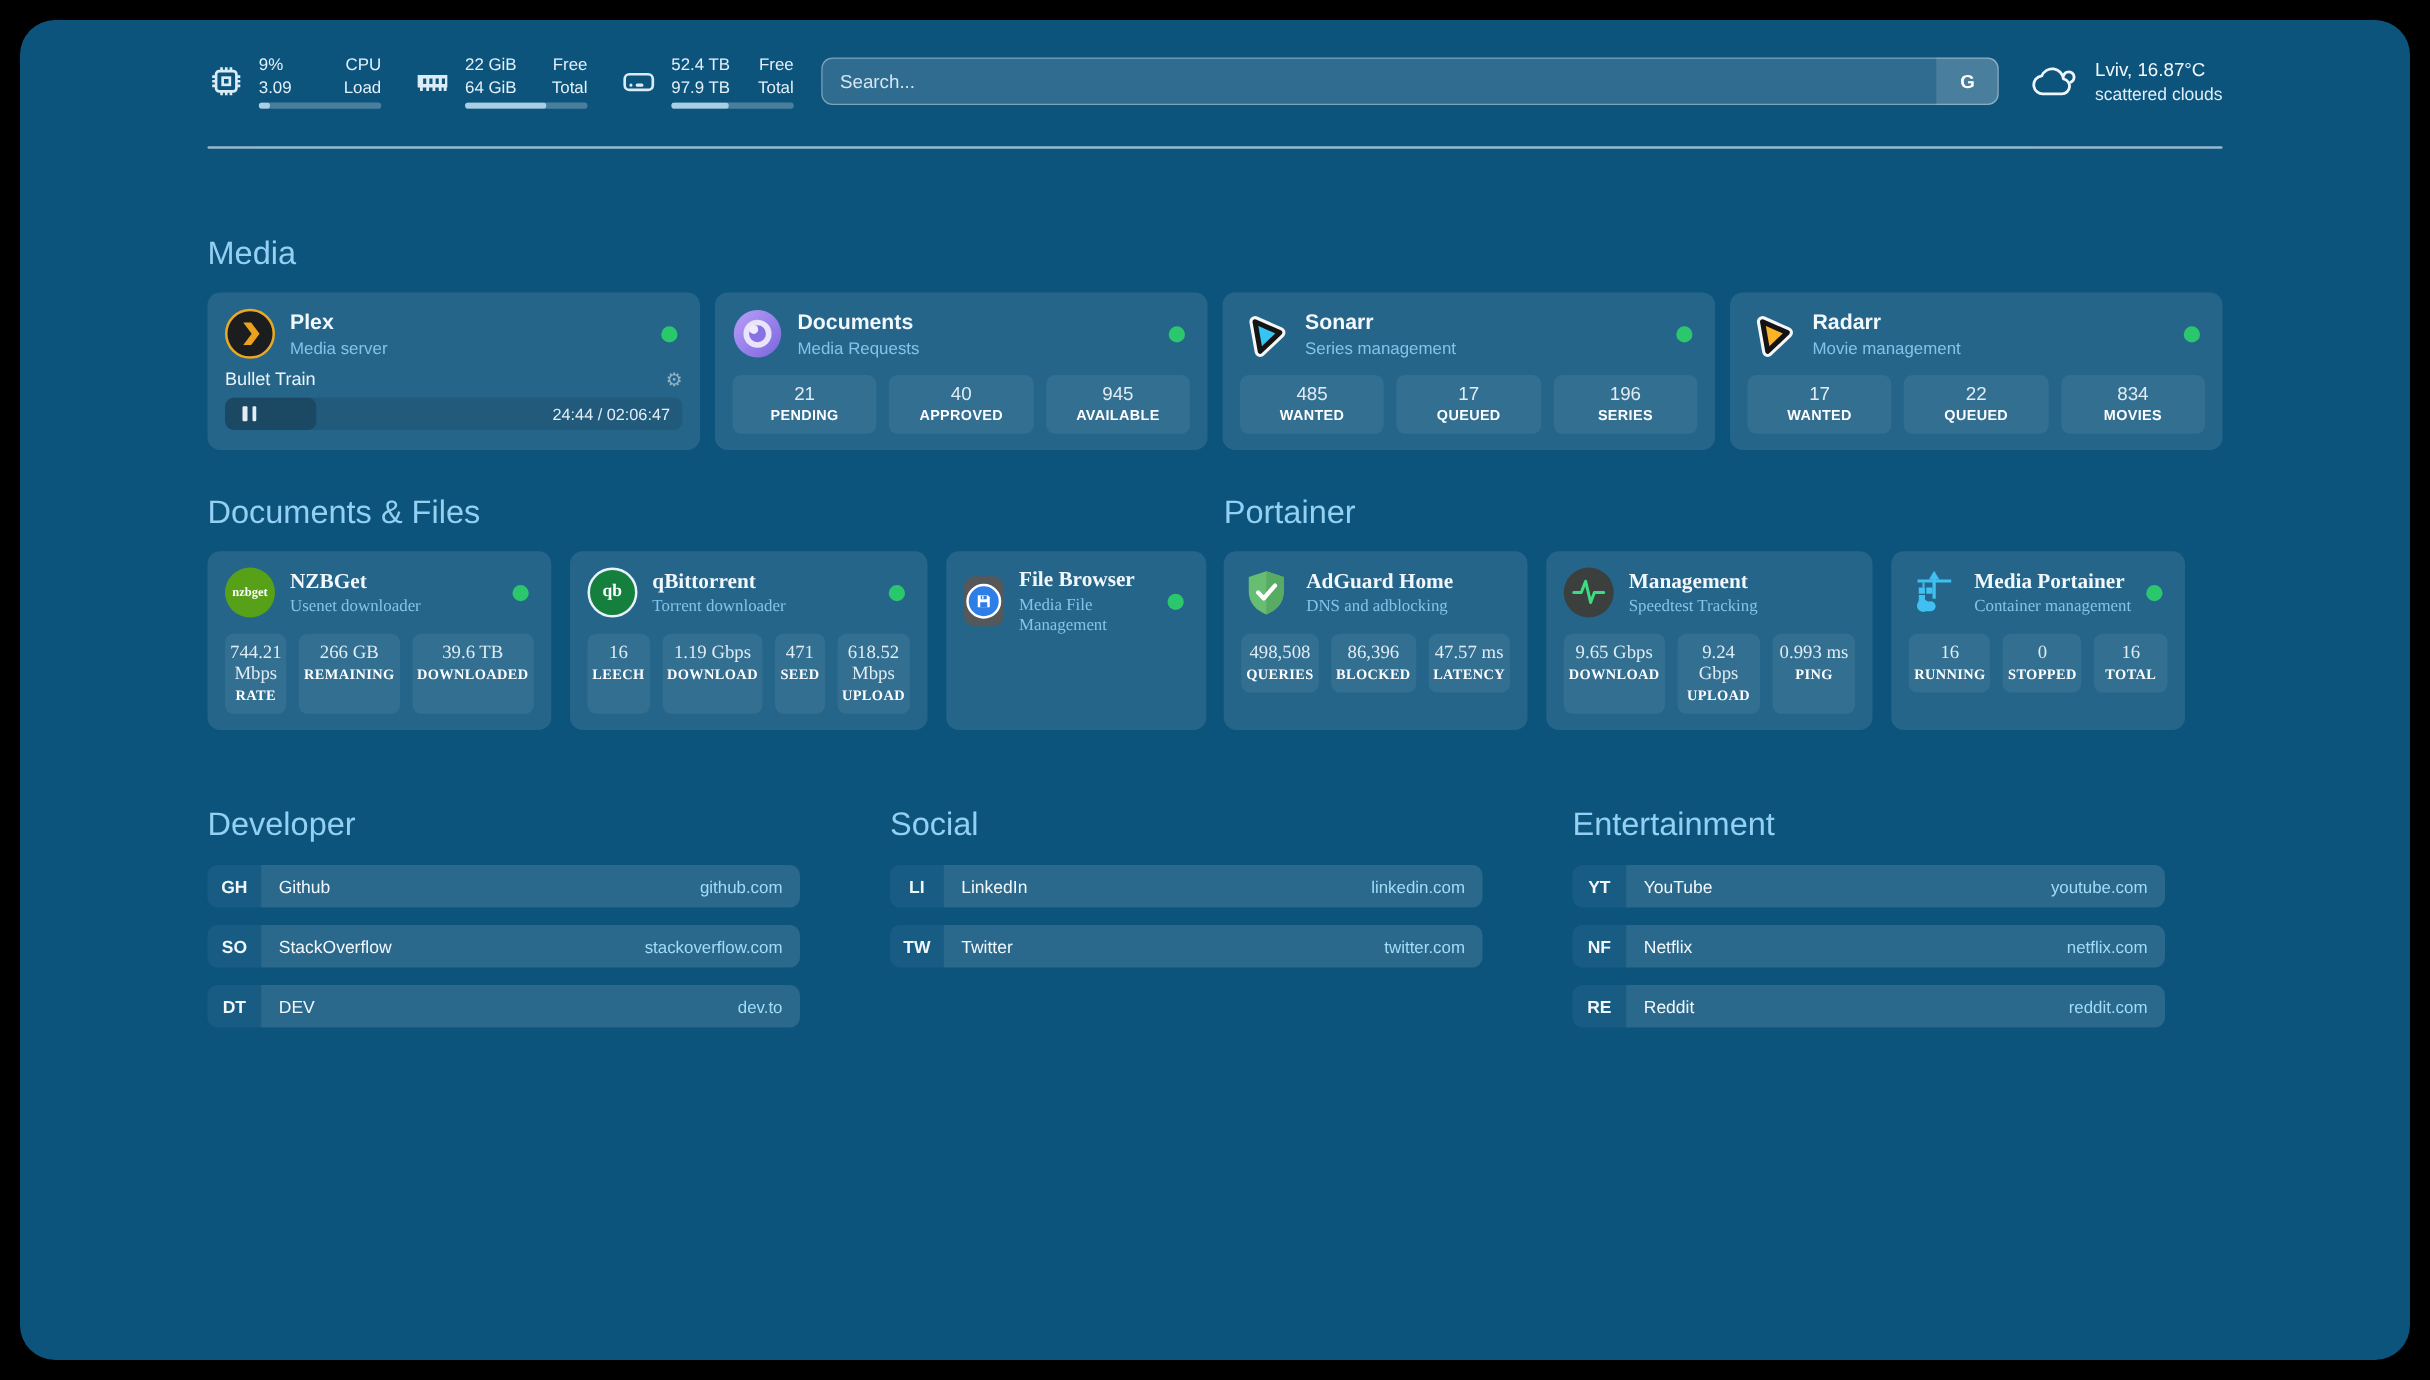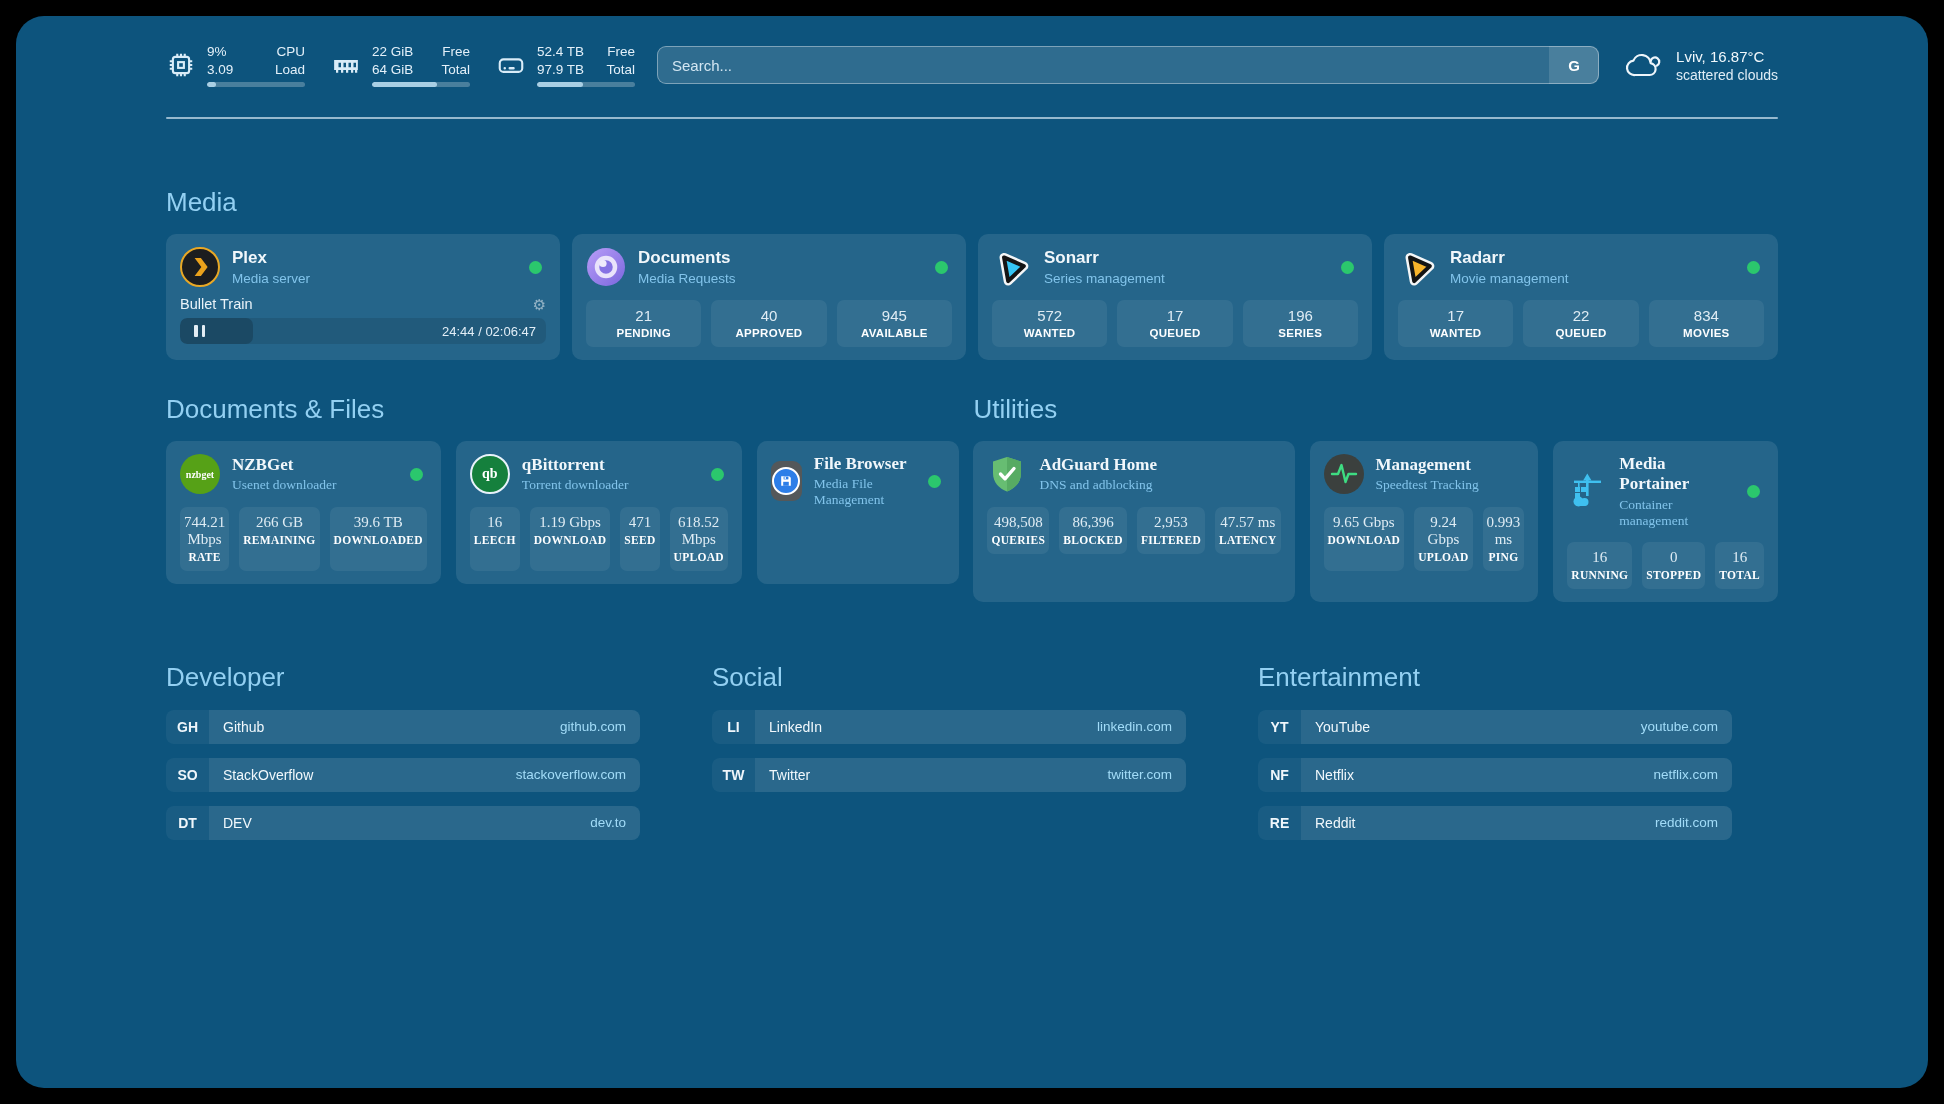--- a/index.html
+++ b/index.html
@@ -278,21 +278,21 @@
             </svg>
           </span>
           <div class="ctx">
             <div class="cname">Sonarr</div>
             <div class="cdesc">Series management</div>
           </div>
           <span class="cdot"></span>
         </div>
         <div class="stats">
           <div class="stat">
-            <div class="sv">572</div>
+            <div class="sv">485</div>
             <div class="sl">WANTED</div>
           </div>
           <div class="stat">
             <div class="sv">17</div>
             <div class="sl">QUEUED</div>
           </div>
           <div class="stat">
             <div class="sv">196</div>
             <div class="sl">SERIES</div>
           </div>
@@ -407,21 +407,21 @@
                 <div class="cname">File Browser</div>
                 <div class="cdesc">Media File Management</div>
               </div>
               <span class="cdot"></span>
             </div>
           </div>
         </div>
       </div>
 
       <div class="col">
-        <div class="sec-title">Utilities</div>
+        <div class="sec-title">Portainer</div>
         <div class="colcards">
 
           <div class="card">
             <div class="chead">
               <span class="cicon">
                 <svg viewBox="0 0 40 40" width="40" height="40">
                   <path d="M20 3 L34 7.5 V19 C34 28.5 28 34.5 20 37.5 C12 34.5 6 28.5 6 19 V7.5 Z" fill="#67bd72"></path>
                   <path d="M20 3 L34 7.5 V19 C34 28.5 28 34.5 20 37.5 Z" fill="#57ab63"></path>
                   <polyline points="13.5,20 18,24.8 27,14.5" fill="none" stroke="#fff" stroke-width="3.4" stroke-linecap="round" stroke-linejoin="round"></polyline>
                 </svg>
@@ -432,24 +432,20 @@
               </div>
             </div>
             <div class="stats">
               <div class="stat">
                 <div class="sv">498,508</div>
                 <div class="sl">QUERIES</div>
               </div>
               <div class="stat">
                 <div class="sv">86,396</div>
                 <div class="sl">BLOCKED</div>
-              </div>
-              <div class="stat">
-                <div class="sv">2,953</div>
-                <div class="sl">FILTERED</div>
               </div>
               <div class="stat">
                 <div class="sv">47.57 ms</div>
                 <div class="sl">LATENCY</div>
               </div>
             </div>
           </div>
 
           <div class="card">
             <div class="chead">

